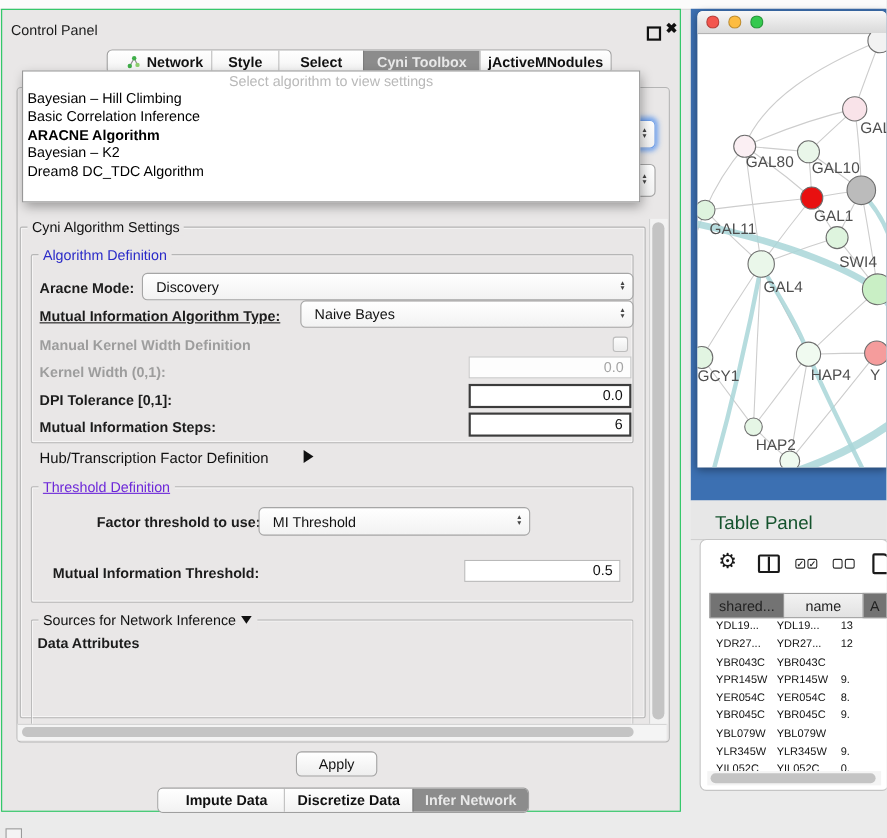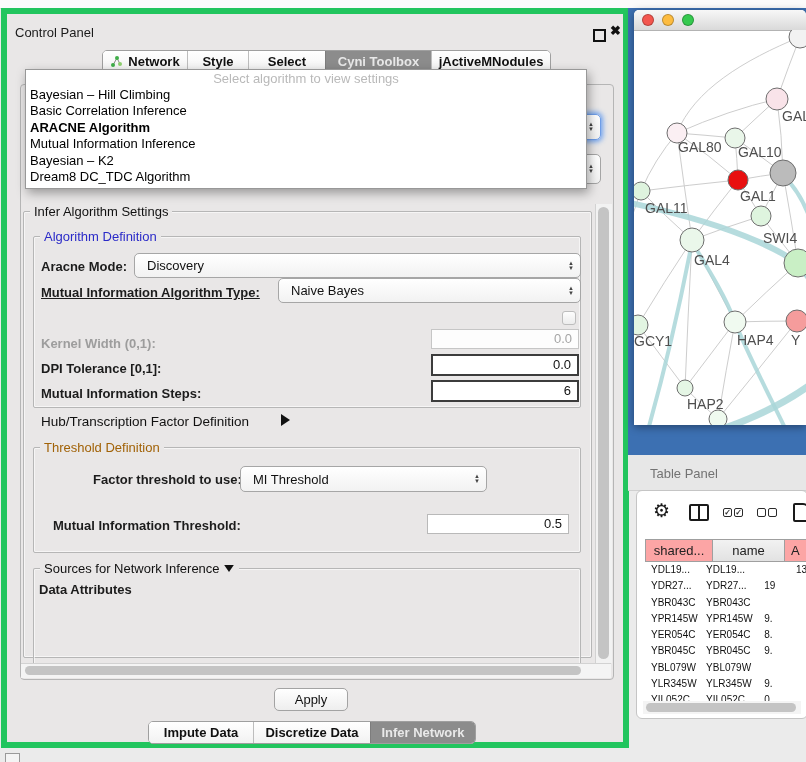--- a/index.html
+++ b/index.html
@@ -2,47 +2,47 @@
 <html><head>
 <meta charset="utf-8">
 <style>
   html,body{margin:0;padding:0;}
   body{width:806px;height:762px;background:#ebebeb;font-family:"Liberation Sans",sans-serif;overflow:hidden;position:relative;}
   .abs{position:absolute;}
   .lbl{font-size:13px;font-weight:bold;color:#1c1c1c;white-space:nowrap;}
   .dis{color:#9d9d9d;}
   
   #top-strip{left:0;top:0;width:806px;height:8px;background:#fbfbfb;border-bottom:1px solid #d8d8d8;}
-  #cp{left:1px;top:8px;width:616px;height:728px;background:#e9e7e7;border:6px solid #22c55e;}
+  #cp{left:1px;top:8px;width:616px;height:728px;background:#e9e7e7;border:1px solid #22c55e;}
   #cp-title{left:8px;top:11px;font-size:13px;color:#1b1b1b;}
   #cp-restore{left:586px;top:15px;width:9px;height:9px;border:2px solid #101010;background:transparent;}
   #cp-close{left:603px;top:9px;font-size:13px;font-weight:bold;color:#101010;}
   
   .seg{display:flex;background:#fff;border:1px solid #9f9f9f;border-radius:5px;overflow:hidden;height:21px;}
   .seg-item{display:flex;align-items:center;justify-content:center;gap:5px;font-size:13px;font-weight:bold;color:#111;border-left:1px solid #bdbdbd;background:linear-gradient(#ffffff,#f2f2f2);white-space:nowrap;}
-  .seg-item:first-child{border-left:none;}
+  .seg-item:first-child{border-left:none;padding-left:10px;}
   .seg-item.sel{background:#8c8c8c;color:#e9e9e9;border-left-color:#7d7d7d;}
   #top-tabs{left:95px;top:36px;}
   #bottom-tabs{left:141px;top:707px;}
   
   #outer-panel{left:13px;top:70px;width:592px;height:594px;background:#e9e7e7;border:1px solid #b5b5b5;border-radius:4px;}
   .combo{background:linear-gradient(#ffffff,#f2f2f2);border:1px solid #a6a6a6;border-radius:5px;display:flex;align-items:center;font-size:13px;color:#111;padding:0 4px 0 12px;box-sizing:border-box;}
   .combo .val{flex:1;white-space:nowrap;overflow:hidden;}
   .spin{display:flex;flex-direction:column;align-items:center;font-size:6px;line-height:5px;color:#444;padding-right:2px;}
   .glow{box-shadow:0 0 5px 2px rgba(92,150,240,.85);border-color:#6f9ee8;}
   
   #popup{left:18px;top:55px;width:560px;height:118px;background:#fff;border:1px solid #989898;box-shadow:2px 4px 10px rgba(0,0,0,.35);z-index:60;}
   #popup-placeholder{height:17px;line-height:17px;text-align:center;color:#b9b9b9;font-size:13px;}
   .popup-item{height:16.4px;line-height:16.4px;font-size:13px;color:#000;padding-left:4px;white-space:nowrap;}
   .popup-item.bold{font-weight:bold;}
   
   .grp{border:1px solid #b6b6b6;border-radius:2px;box-shadow:inset 0 0 0 1px rgba(255,255,255,.6);}
   .grp-title{position:absolute;top:-8px;left:6px;background:#e9e7e7;padding:0 4px;font-size:13px;color:#111;white-space:nowrap;}
   .t-blue{color:#2a2ac8;}
-  .t-green{color:#a16207;}
+  .t-green{color:#6d28d9;text-decoration:underline;}
   .inp{background:#fff;border:1px solid #b9b9b9;font-size:13px;text-align:right;padding:1px 6px;box-sizing:border-box;color:#111;}
   .inp.focus{border:2px solid #3c3c3c;}
   .inp.dis{color:#a5a5a5;border-color:#c6c6c6;background:#fdfdfd;}
   .chk{width:12px;height:12px;border:1px solid #bdbdbd;border-radius:3px;background:linear-gradient(#fdfdfd,#ececec);}
   .tri-right{width:0;height:0;border-left:9px solid #111;border-top:6px solid transparent;border-bottom:6px solid transparent;}
   .tri-down{width:0;height:0;border-top:9px solid #111;border-left:6px solid transparent;border-right:6px solid transparent;display:inline-block;}
   
   #attr-list{left:40px;top:586px;width:526px;height:63px;background:#fff;overflow:hidden;}
   .attr-item{width:507px;height:16px;line-height:16px;background:#3875d7;color:#fff;font-size:12.5px;padding-left:6px;box-sizing:border-box;white-space:nowrap;}
   #attr-vscroll{position:absolute;left:510px;top:2px;width:11px;height:55px;background:#b3b3b3;border-radius:6px;}
@@ -52,31 +52,31 @@
   .sb-thumb{background:#c4c4c4;border-radius:6px;position:absolute;}
   
   #apply-btn{left:267px;top:674px;width:72px;height:21px;background:linear-gradient(#ffffff,#eeeeee);border:1px solid #a3a3a3;border-radius:5px;font-size:13px;color:#111;display:flex;align-items:center;justify-content:center;}
   
   #desktop{left:628px;top:8px;width:178px;height:447px;background:#3c70b2;}
   #net-win{left:634px;top:10px;width:172px;height:415px;background:#fff;border-radius:5px 5px 0 0;overflow:hidden;box-shadow:0 2px 8px rgba(0,0,0,.4);}
   #net-titlebar{position:absolute;left:0;top:0;width:100%;height:20px;background:linear-gradient(#f7f7f7,#d9d9d9);border-bottom:1px solid #b3b3b3;}
   .tl{position:absolute;top:4px;width:12px;height:12px;border-radius:50%;border:1px solid rgba(0,0,0,.25);box-sizing:border-box;}
   
   #table-title-bar{left:628px;top:455px;width:178px;height:35px;background:#e7e7e7;border-bottom:1px solid #d0d0d0;}
-  #table-title{left:650px;top:466px;font-size:13px;color:#737373;}
+  #table-title{left:650px;top:466px;font-size:17px;color:#14532d;}
   #table-panel{left:636px;top:490px;width:170px;height:227px;background:#fff;border:1px solid #c5c5c5;border-radius:6px;overflow:hidden;}
   .gear{font-size:19px;color:#1a1a1a;line-height:19px;}
   .icon-split{width:20px;height:17px;border:2px solid #1a1a1a;border-radius:2px;position:relative;box-sizing:border-box;}
   .icon-split::after{content:"";position:absolute;left:7px;top:0;width:2px;height:100%;background:#1a1a1a;}
   .mini-box{width:9px;height:9px;border:1.5px solid #2a2a2a;border-radius:2px;display:inline-block;box-sizing:border-box;font-size:8px;line-height:7px;text-align:center;color:#2a2a2a;font-weight:bold;}
   .icon-doc{width:16px;height:19px;border:2px solid #1a1a1a;border-radius:2px 6px 2px 2px;box-sizing:border-box;}
   .thead{position:absolute;display:flex;font-size:13px;color:#222;}
   .th{border:1px solid #9f9f9f;border-left:none;display:flex;align-items:center;justify-content:center;box-sizing:border-box;white-space:nowrap;overflow:hidden;}
   .th:first-child{border-left:1px solid #9f9f9f;}
-  .th.blue{background:#fca5a5;}
+  .th.blue{background:#737373;}
   .th.gray{background:linear-gradient(#f2f2f2,#e2e2e2);}
   .trow{display:flex;height:16.3px;line-height:16.3px;font-size:10px;color:#111;}
   .td{white-space:nowrap;overflow:hidden;box-sizing:border-box;}
   #bl-square{left:5px;top:753px;width:13px;height:12px;border:1px solid #9a9a9a;background:#f4f4f4;}
   svg text{font-family:"Liberation Sans",sans-serif;}
 </style>
 </head>
 <body>
 
 <div id="top-strip" class="abs"></div>
@@ -121,43 +121,43 @@
     <span class="val"></span>
     <span class="spin">▲<br>▼</span>
   </div>
 
   <div id="popup" class="abs">
     <div id="popup-placeholder">Select algorithm to view settings</div>
     <div>
         <div class="popup-item">Bayesian – Hill Climbing</div>
         <div class="popup-item">Basic Correlation Inference</div>
         <div class="popup-item bold">ARACNE Algorithm</div>
-        <div class="popup-item">Mutual Information Inference</div>
         <div class="popup-item">Bayesian – K2</div>
         <div class="popup-item">Dream8 DC_TDC Algorithm</div>
       </div>
   </div>
 
   <div class="abs grp" style="left:16px;top:197px;width:567px;height:445px;">
-    <span class="grp-title">Infer Algorithm Settings</span>
+    <span class="grp-title">Cyni Algorithm Settings</span>
   </div>
 
   <div class="abs grp" style="left:26px;top:222px;width:546px;height:170px;">
     <span class="grp-title t-blue">Algorithm Definition</span>
   </div>
   <div class="abs lbl" style="left:34px;top:245px;">Aracne Mode:</div>
   <div class="abs combo" style="left:127px;top:239px;width:447px;height:25px;">
     <span class="val">Discovery</span>
     <span class="spin">▲<br>▼</span>
   </div>
   <div class="abs lbl" style="left:34px;top:271px;text-decoration:underline;">Mutual Information Algorithm Type:</div>
   <div class="abs combo" style="left:271px;top:264px;width:303px;height:25px;">
     <span class="val">Naive Bayes</span>
     <span class="spin">▲<br>▼</span>
   </div>
+  <div class="abs lbl dis" style="left:34px;top:297px;">Manual Kernel Width Definition</div>
   <div class="abs chk" style="left:555px;top:297px;"></div>
   <div class="abs lbl dis" style="left:34px;top:322px;">Kernel Width (0,1):</div>
   <div class="abs inp dis" style="left:424px;top:315px;width:148px;height:20px;">0.0</div>
   <div class="abs lbl" style="left:34px;top:347px;">DPI Tolerance [0,1]:</div>
   <div class="abs inp focus" style="left:424px;top:340px;width:148px;height:22px;">0.0</div>
   <div class="abs lbl" style="left:34px;top:372px;">Mutual Information Steps:</div>
   <div class="abs inp focus" style="left:424px;top:366px;width:148px;height:22px;">6</div>
 
   <div class="abs" style="left:34px;top:400px;font-size:13.5px;color:#111;">Hub/Transcription Factor Definition</div>
   <div class="abs tri-right" style="left:274px;top:400px;"></div>
@@ -291,26 +291,26 @@
 
   <div class="thead" style="left:8px;top:48px;">
     <div class="th blue" style="width:68px;height:23px;">shared...</div>
     <div class="th gray" style="width:72px;height:23px;">name</div>
     <div class="th blue" style="width:60px;height:23px;justify-content:flex-start;padding-left:6px;">A</div>
   </div>
   <div class="abs" style="left:8px;top:71px;width:162px;height:139px;overflow:hidden;" id="table-body">
       <div class="trow">
         <div class="td" style="width: 68px; padding-left: 6px;">YDL19...</div>
         <div class="td" style="width: 72px; padding-left: 6px;">YDL19...</div>
-        <div class="td" style="width: 60px; padding-left: 6px; text-align: right;">13</div>
+        <div class="td" style="width: 60px; padding-left: 6px;">13</div>
       </div>
       <div class="trow">
         <div class="td" style="width: 68px; padding-left: 6px;">YDR27...</div>
         <div class="td" style="width: 72px; padding-left: 6px;">YDR27...</div>
-        <div class="td" style="width: 60px; padding-left: 6px;">19</div>
+        <div class="td" style="width: 60px; padding-left: 6px;">12</div>
       </div>
       <div class="trow">
         <div class="td" style="width: 68px; padding-left: 6px;">YBR043C</div>
         <div class="td" style="width: 72px; padding-left: 6px;">YBR043C</div>
         <div class="td" style="width: 60px; padding-left: 6px;"></div>
       </div>
       <div class="trow">
         <div class="td" style="width: 68px; padding-left: 6px;">YPR145W</div>
         <div class="td" style="width: 72px; padding-left: 6px;">YPR145W</div>
         <div class="td" style="width: 60px; padding-left: 6px;">9.</div>

